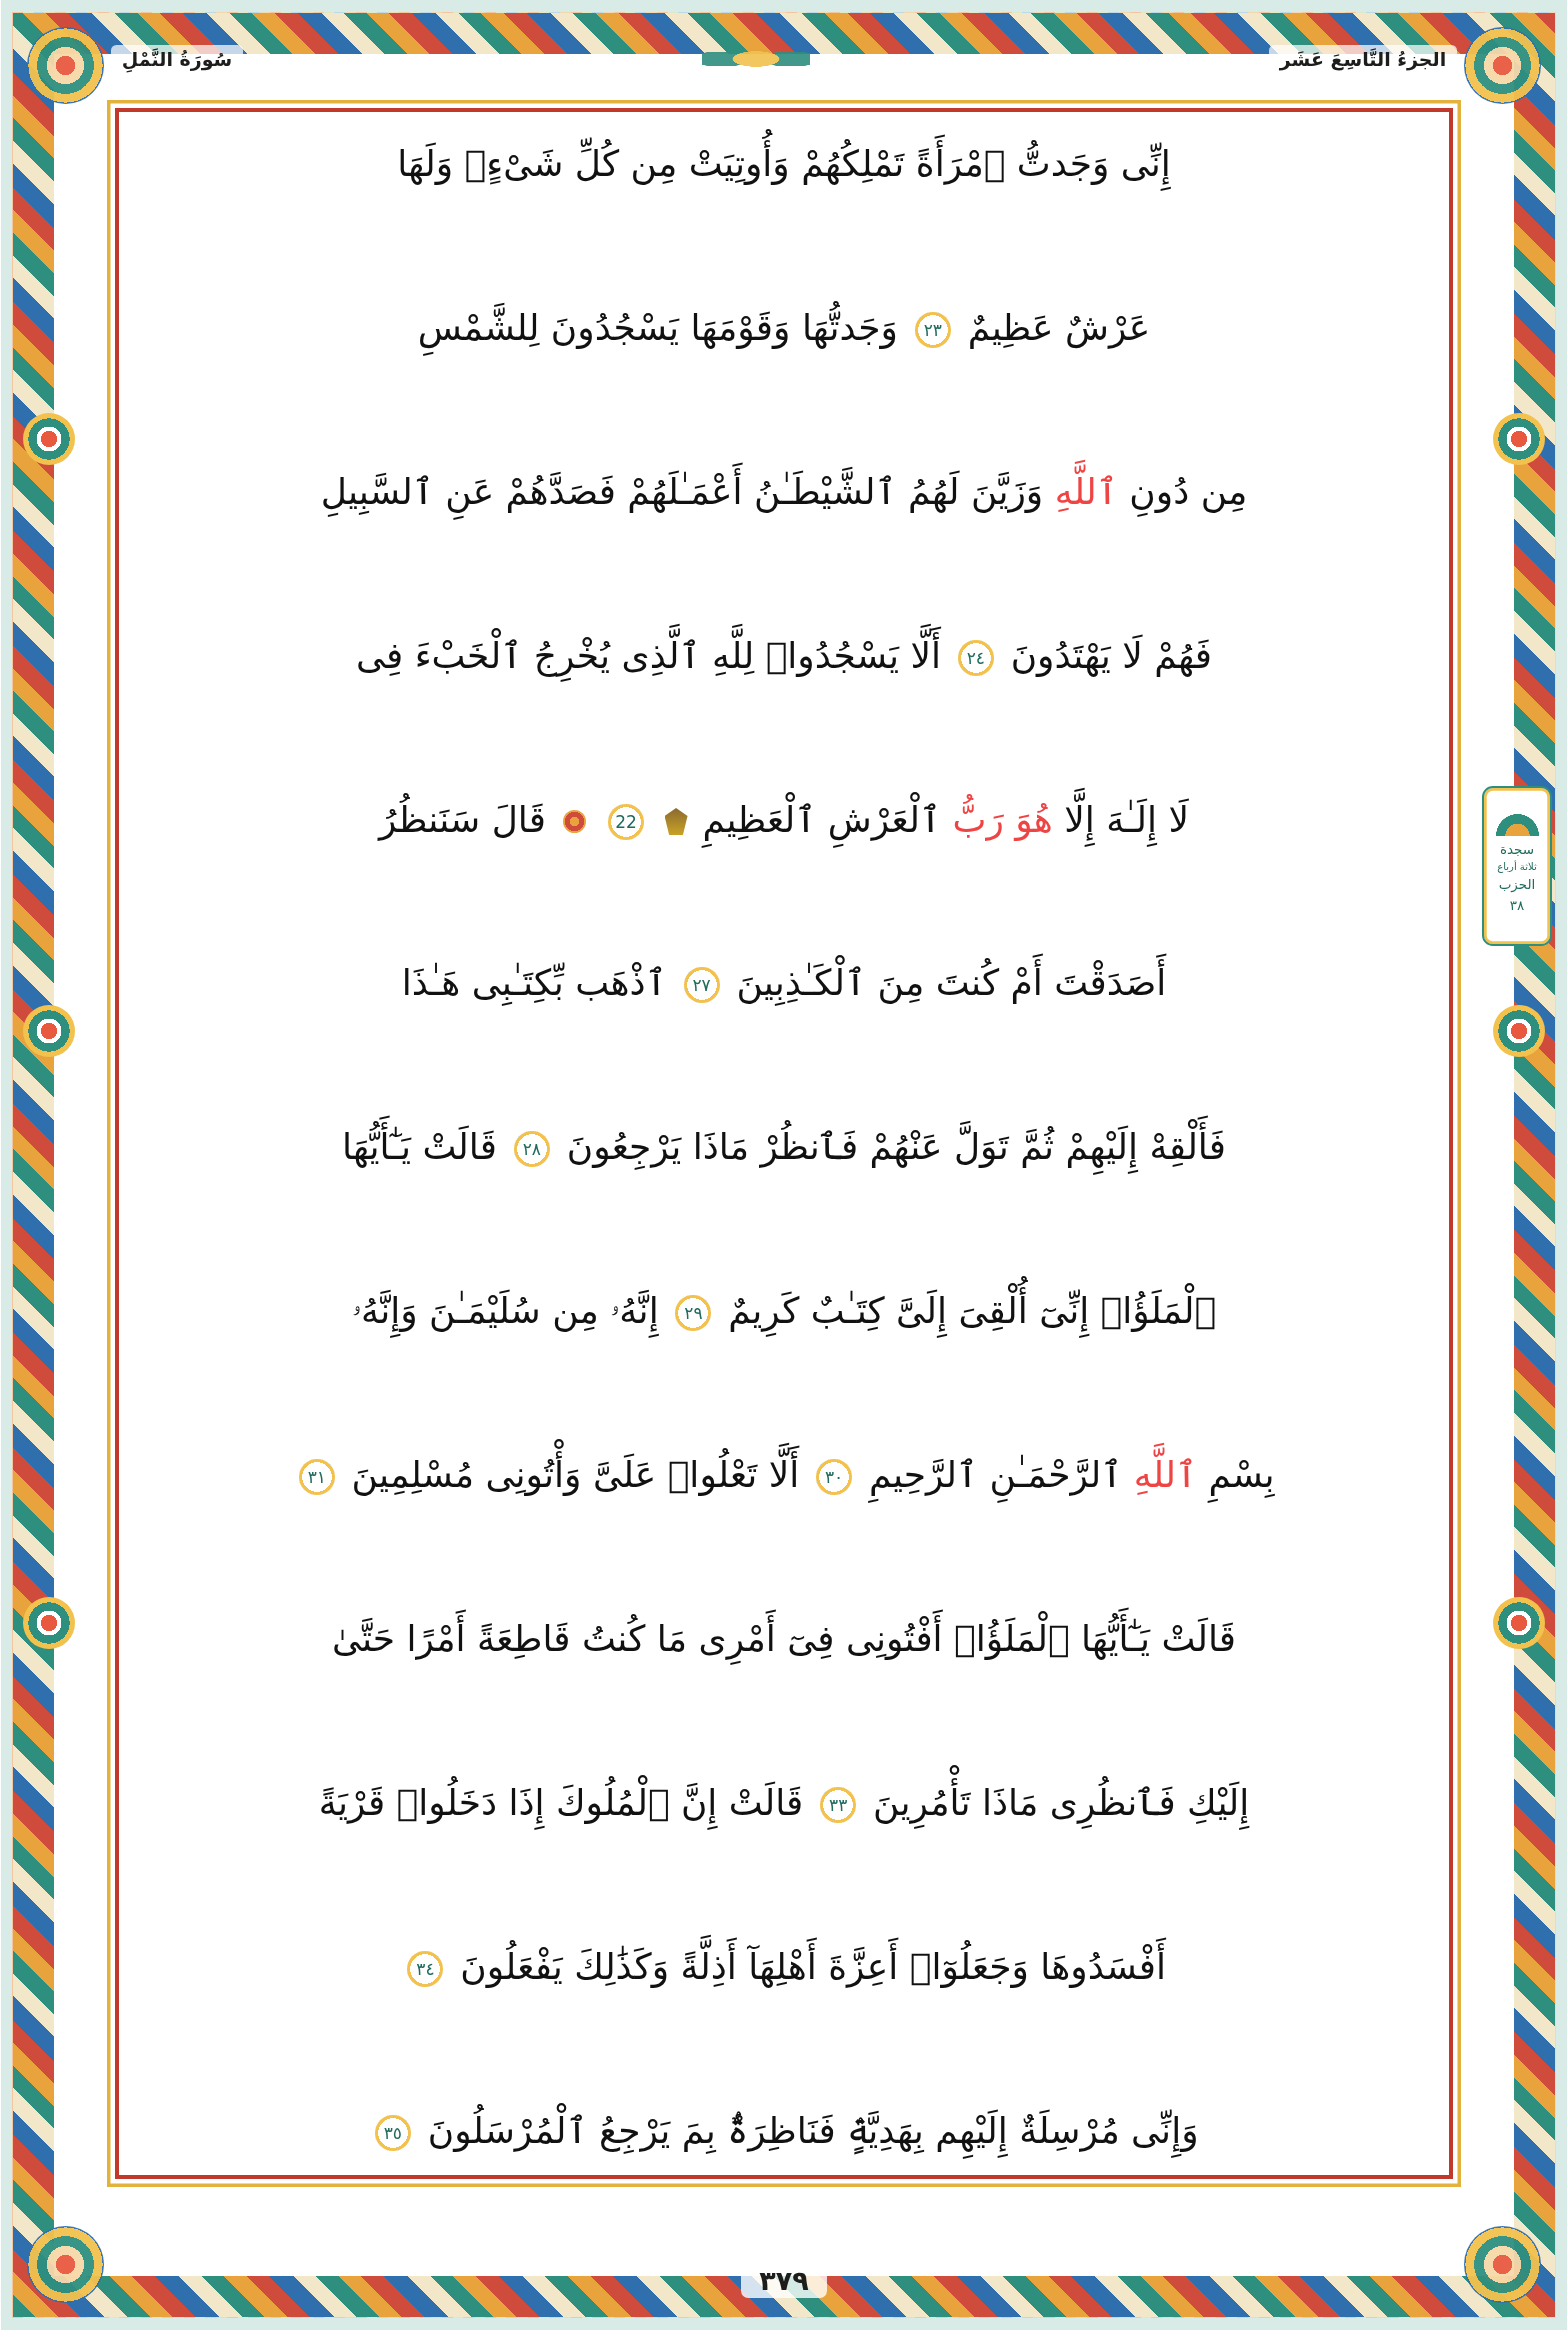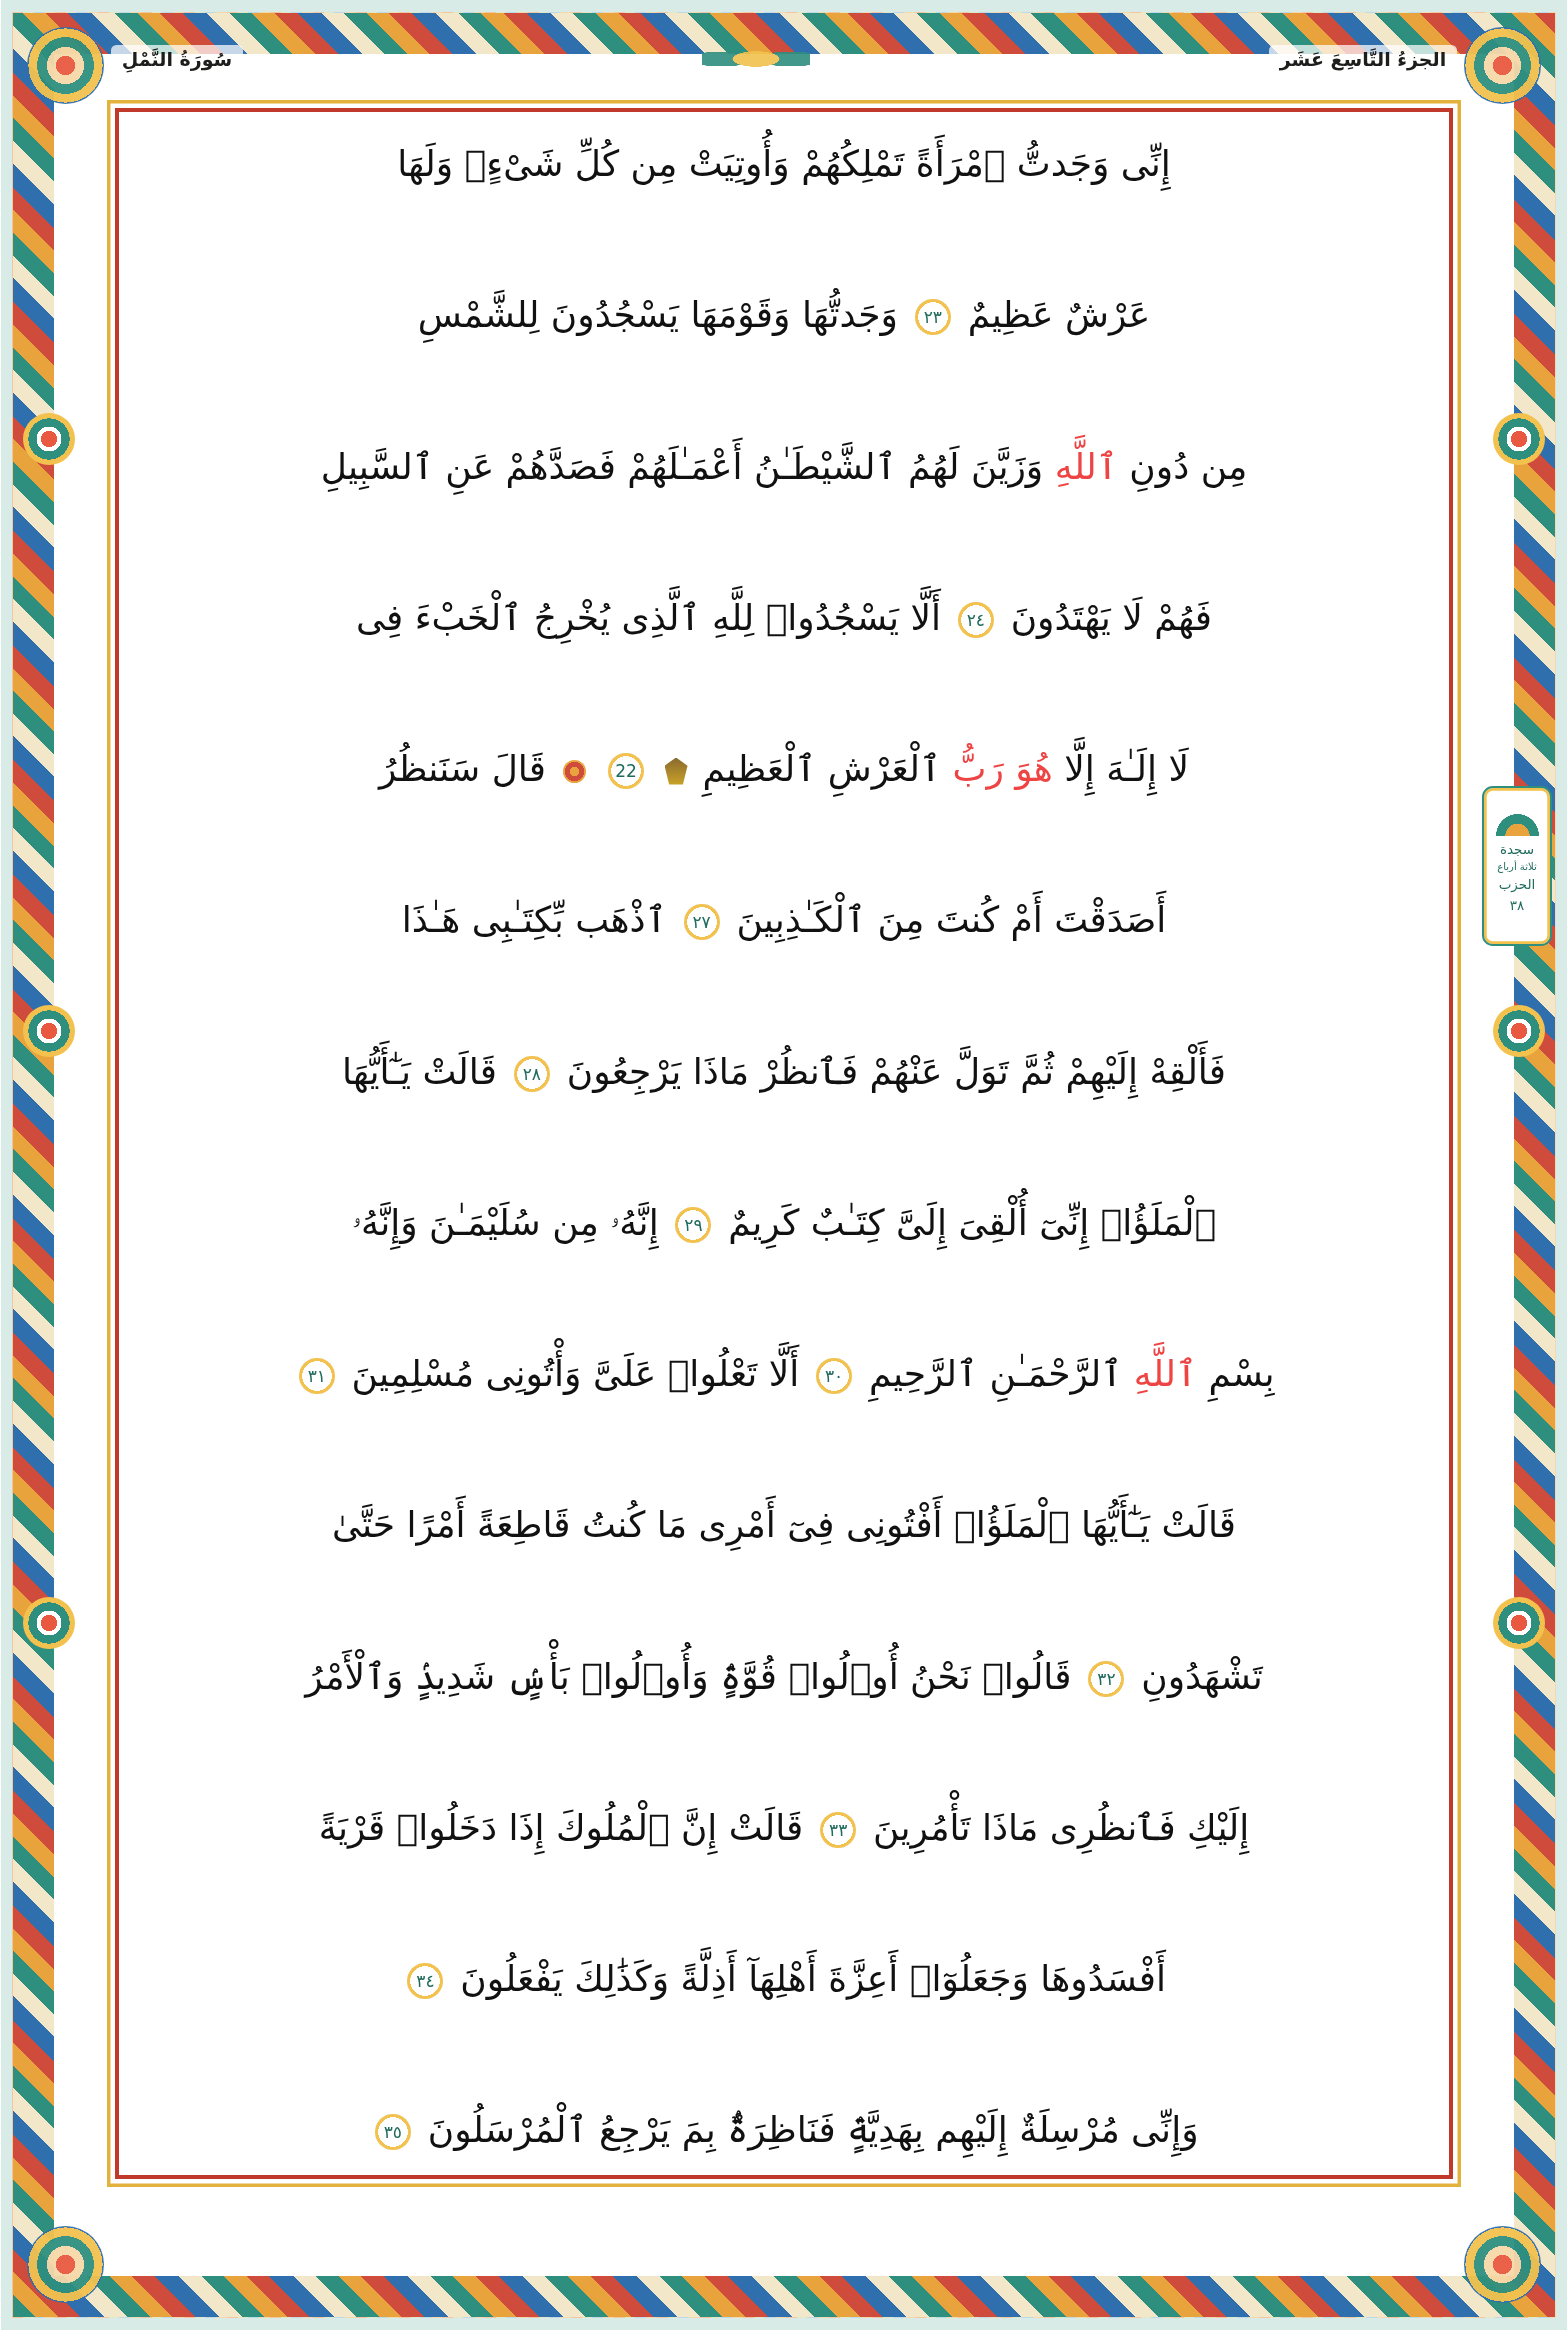--- a/index.html
+++ b/index.html
@@ -311,25 +311,20 @@
       <span>ٱلرَّحْمَـٰنِ ٱلرَّحِيمِ</span>
       <span class="marker">٣٠</span>
       <span>أَلَّا تَعْلُوا۟ عَلَىَّ وَأْتُونِى مُسْلِمِينَ</span>
       <span class="marker">٣١</span>
     </div>
 
     <div class="ayah-line">
       <span>قَالَتْ يَـٰٓأَيُّهَا ٱلْمَلَؤُا۟ أَفْتُونِى فِىٓ أَمْرِى مَا كُنتُ قَاطِعَةً أَمْرًا حَتَّىٰ</span>
     </div>
 
-    <div class="ayah-line">
-      <span>تَشْهَدُونِ</span>
-      <span class="marker">٣٢</span>
-      <span>قَالُوا۟ نَحْنُ أُو۟لُوا۟ قُوَّةٍۢ وَأُو۟لُوا۟ بَأْسٍۢ شَدِيدٍۢ وَٱلْأَمْرُ</span>
-    </div>
 
     <div class="ayah-line">
       <span>إِلَيْكِ فَٱنظُرِى مَاذَا تَأْمُرِينَ</span>
       <span class="marker">٣٣</span>
       <span>قَالَتْ إِنَّ ٱلْمُلُوكَ إِذَا دَخَلُوا۟ قَرْيَةً</span>
     </div>
 
     <div class="ayah-line">
       <span>أَفْسَدُوهَا وَجَعَلُوٓا۟ أَعِزَّةَ أَهْلِهَآ أَذِلَّةً وَكَذَٰلِكَ يَفْعَلُونَ</span>
       <span class="marker">٣٤</span>
@@ -343,15 +338,18 @@
   </div>
 
   <div class="sajda-box">
     <div class="cap"></div>
     <div>سجدة</div>
     <div class="tiny">ثلاثة أرباع</div>
     <div>الحزب</div>
     <div>٣٨</div>
   </div>
 
+  <div class="footer">
+    <span class="pn">٣٧٩</span>
+  </div>
 
 </div>
 
 
 </body></html>

